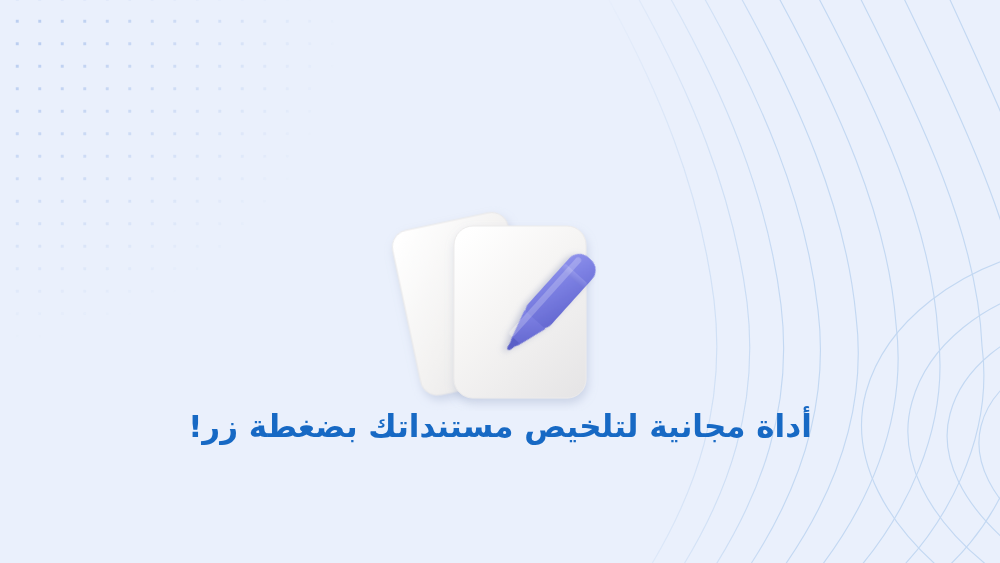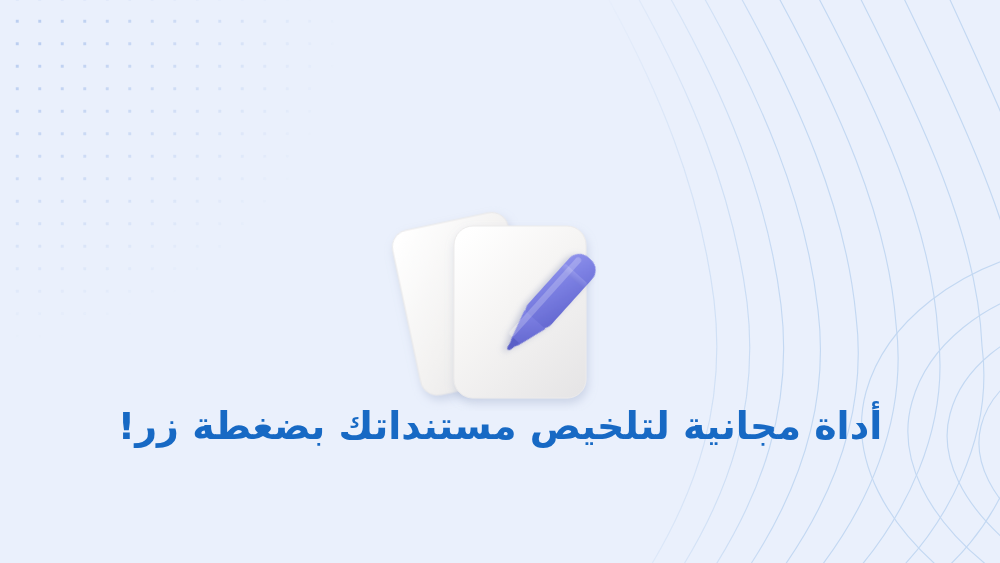--- a/index.html
+++ b/index.html
@@ -64,21 +64,21 @@
   
   .headline {
     position: absolute;
     left: 0;
     right: 0;
     top: 404px;
     text-align: center;
     direction: rtl;
     font-family: "DejaVu Sans", "Liberation Sans", sans-serif;
     font-weight: 700;
-    font-size: 38px;
+    font-size: 31px;
     line-height: 44px;
     letter-spacing: 0;
     color: #1769c4;
     white-space: nowrap;
   }
 </style>
 </head>
 <body>
 
 <div class="stage">

